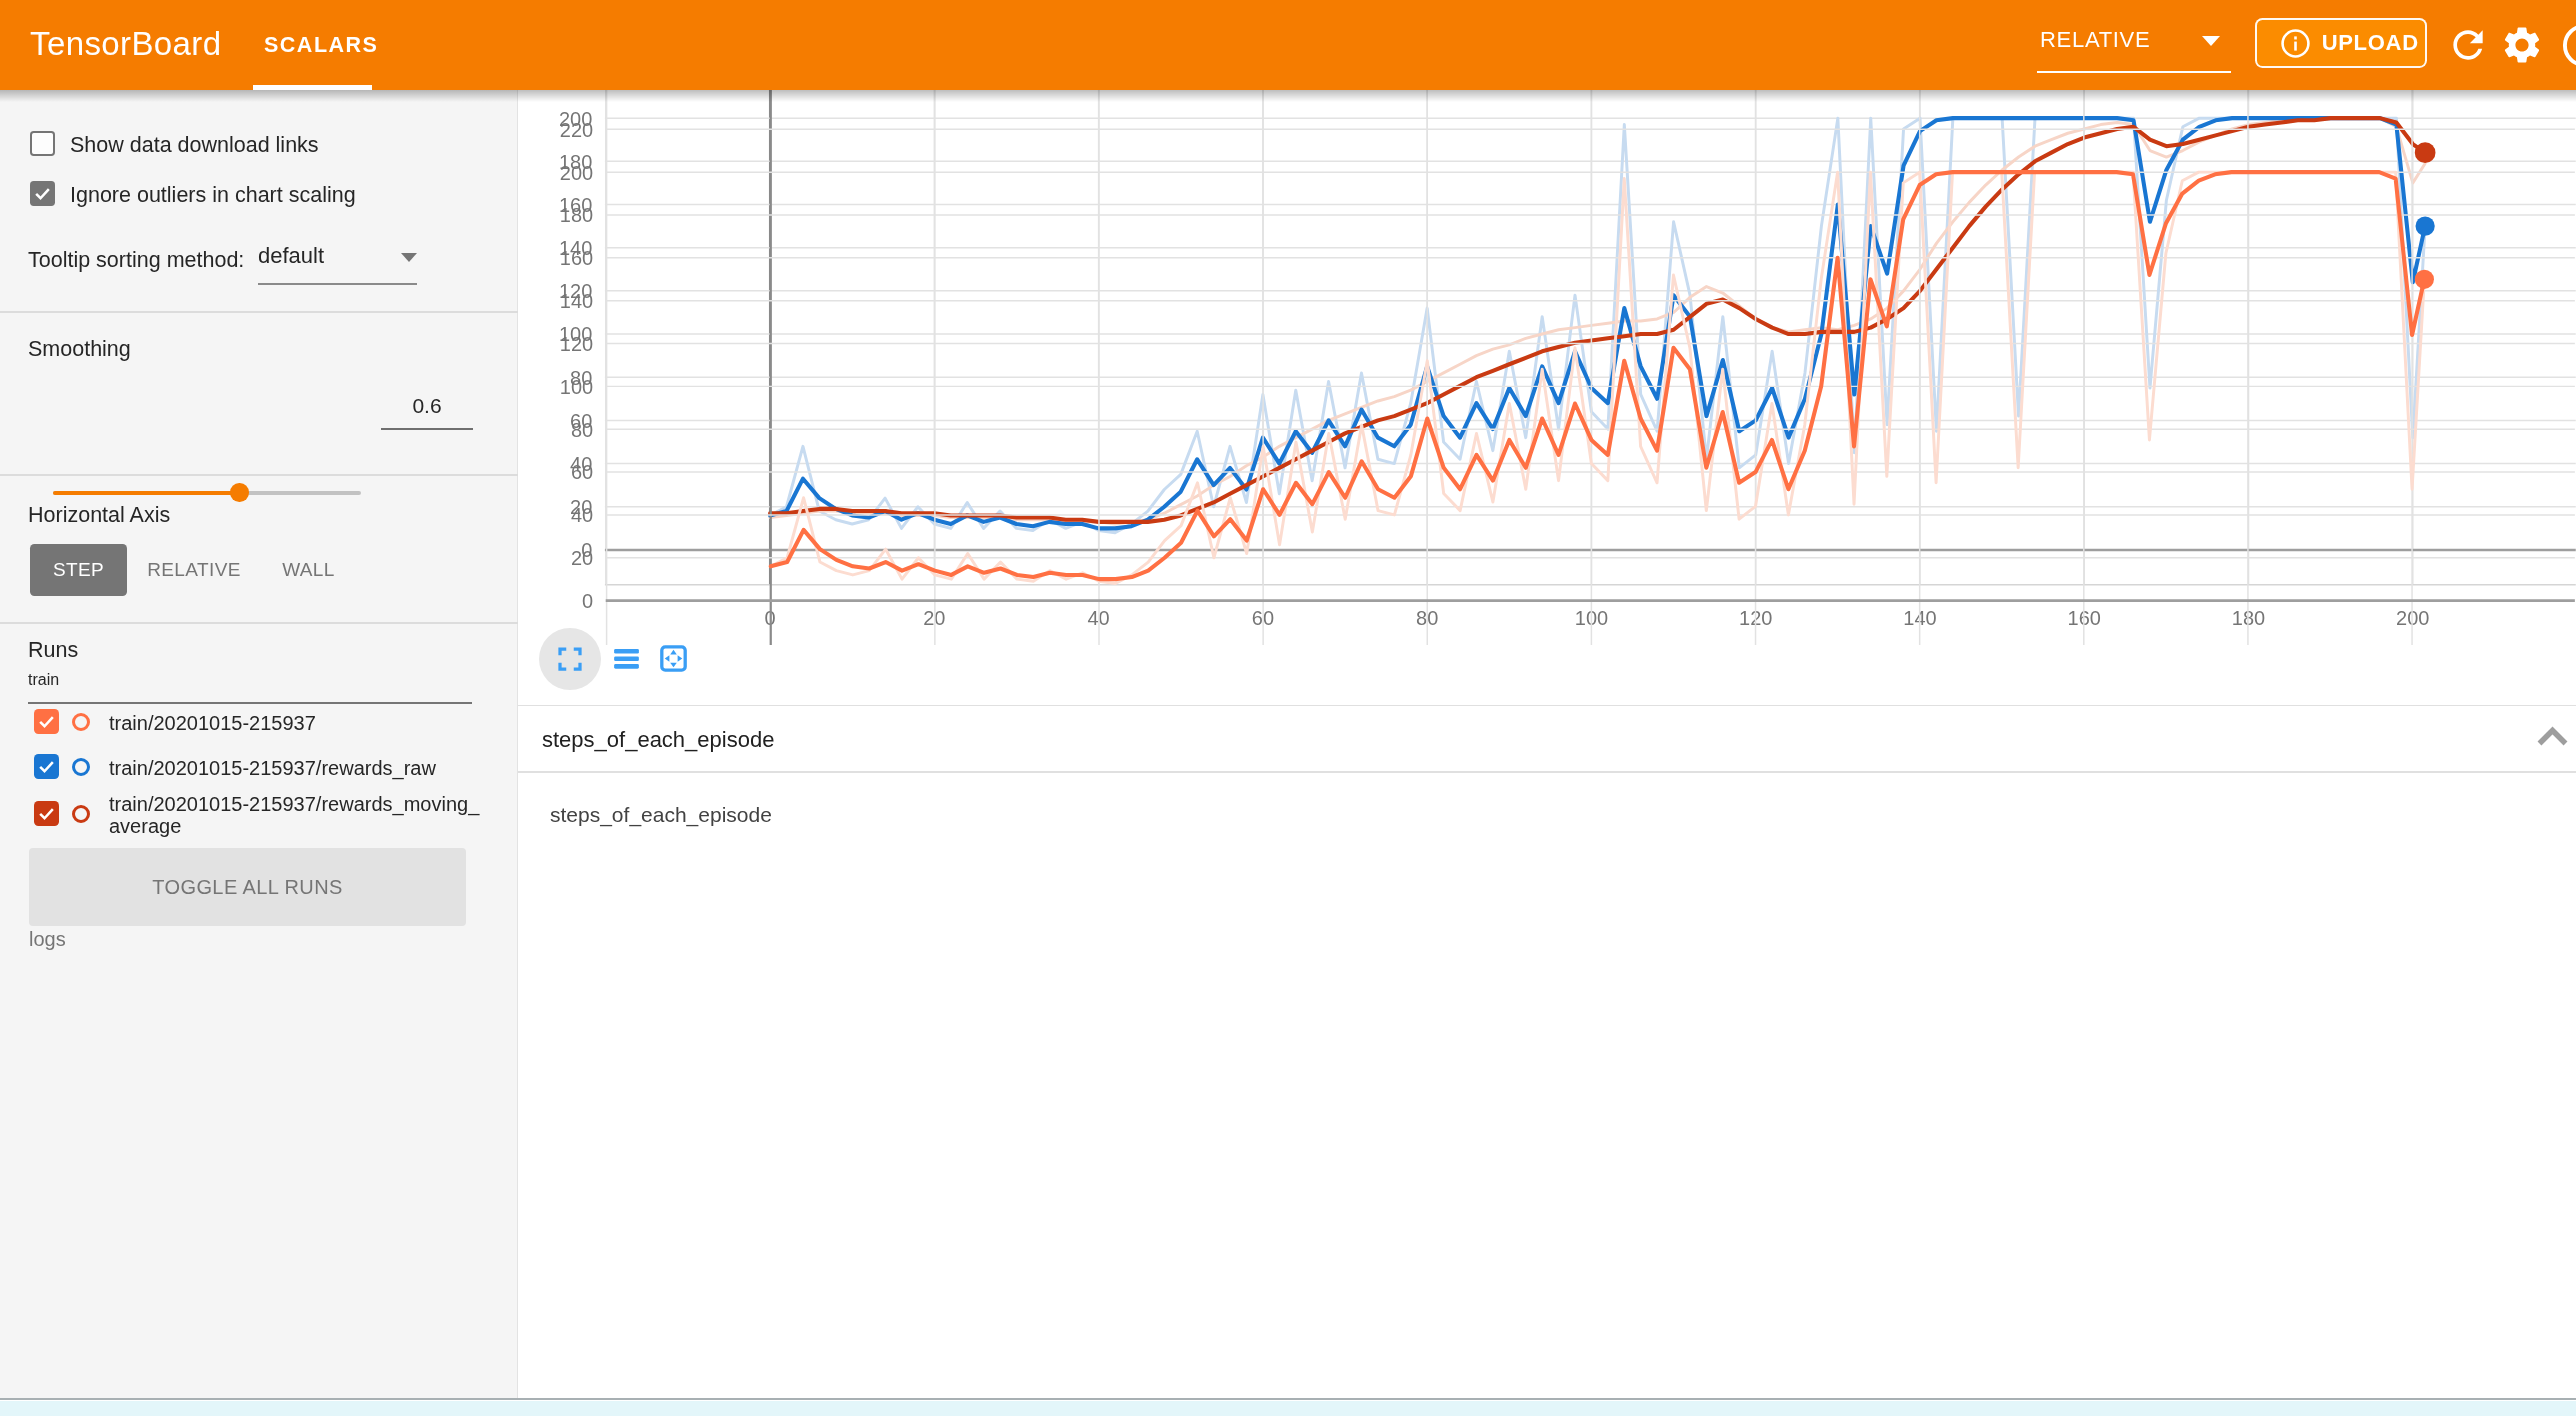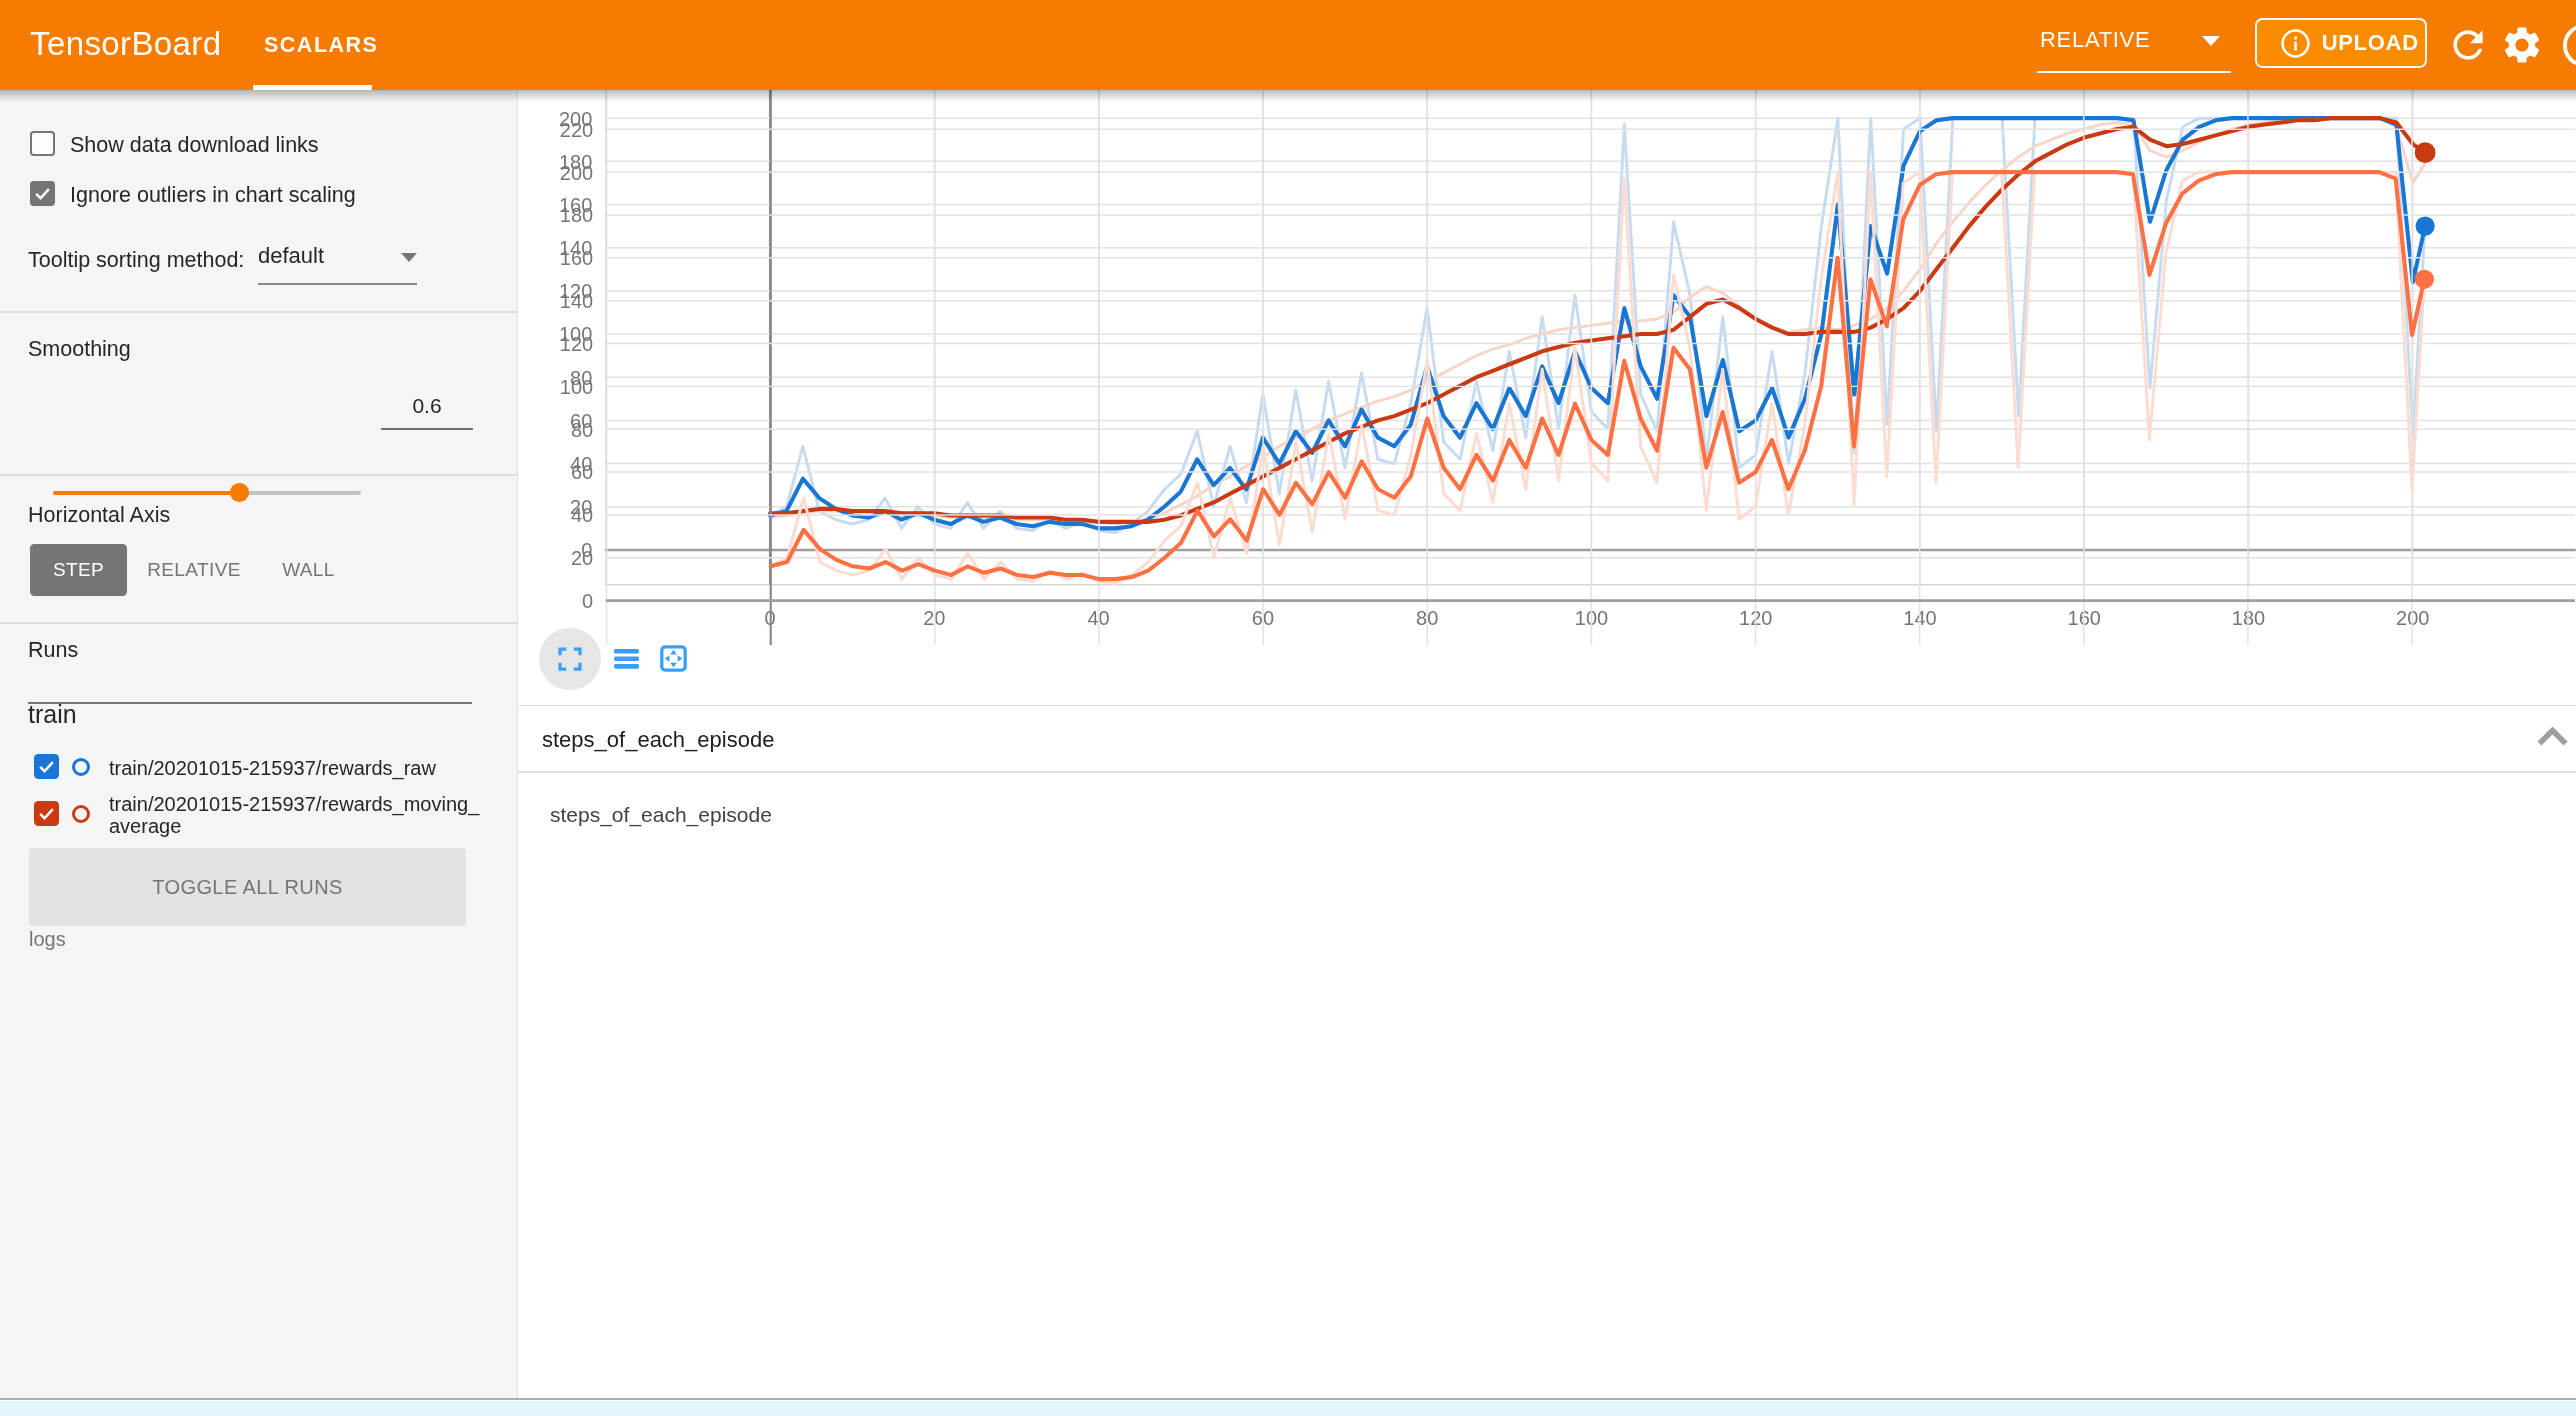--- a/index.html
+++ b/index.html
@@ -141,23 +141,32 @@
     <div class="divider" style="top:384px;"></div>
 
     <div class="side-label" style="left:28px; top:413px;">Horizontal Axis</div>
     <div class="axis-btn sel" style="left:30px; top:454px; width:97px;">STEP</div>
     <div class="axis-btn unsel" style="left:139px; top:454px; width:110px;">RELATIVE</div>
     <div class="axis-btn unsel" style="left:264px; top:454px; width:89px;">WALL</div>
 
     <div class="divider" style="top:532px;"></div>
 
     <div class="side-label" style="left:28px; top:548px;">Runs</div>
-    <div style="position:absolute; left:28px; top:610px; font-size:25px; color:#262626;">train</div>
+    <div style="position:absolute; left:28px; top:581px; font-size:16px; color:#262626;">train</div>
     <div class="underline" style="left:28px; top:612px; width:444px; background:#757575;"></div>
 
+    <div class="run-row" style="top:619px; height:37px;">
+      <div class="run-cb" style="top: 0px; background: rgb(255, 112, 67);">
+        <svg width="19" height="19" viewBox="0 0 24 24">
+          <polyline points="4,12.5 9.5,18 20,6.5" fill="none" stroke="#fff" stroke-width="3.2"></polyline>
+          </svg>
+      </div>
+      <div class="run-ring" style="top: 3.7px; border-color: rgb(255, 112, 67);"></div>
+      <div class="run-label" style="top:3px;">train/20201015-215937</div>
+    </div>
     <div class="run-row" style="top:664px; height:37px;">
       <div class="run-cb" style="top: 0px; background: rgb(25, 118, 210);">
         <svg width="19" height="19" viewBox="0 0 24 24">
           <polyline points="4,12.5 9.5,18 20,6.5" fill="none" stroke="#fff" stroke-width="3.2"></polyline>
           </svg>
       </div>
       <div class="run-ring" style="top: 3.7px; border-color: rgb(25, 118, 210);"></div>
       <div class="run-label" style="top:3px;">train/20201015-215937/rewards_raw</div>
     </div>
     <div class="run-row" style="top:701px; height:59px;">

